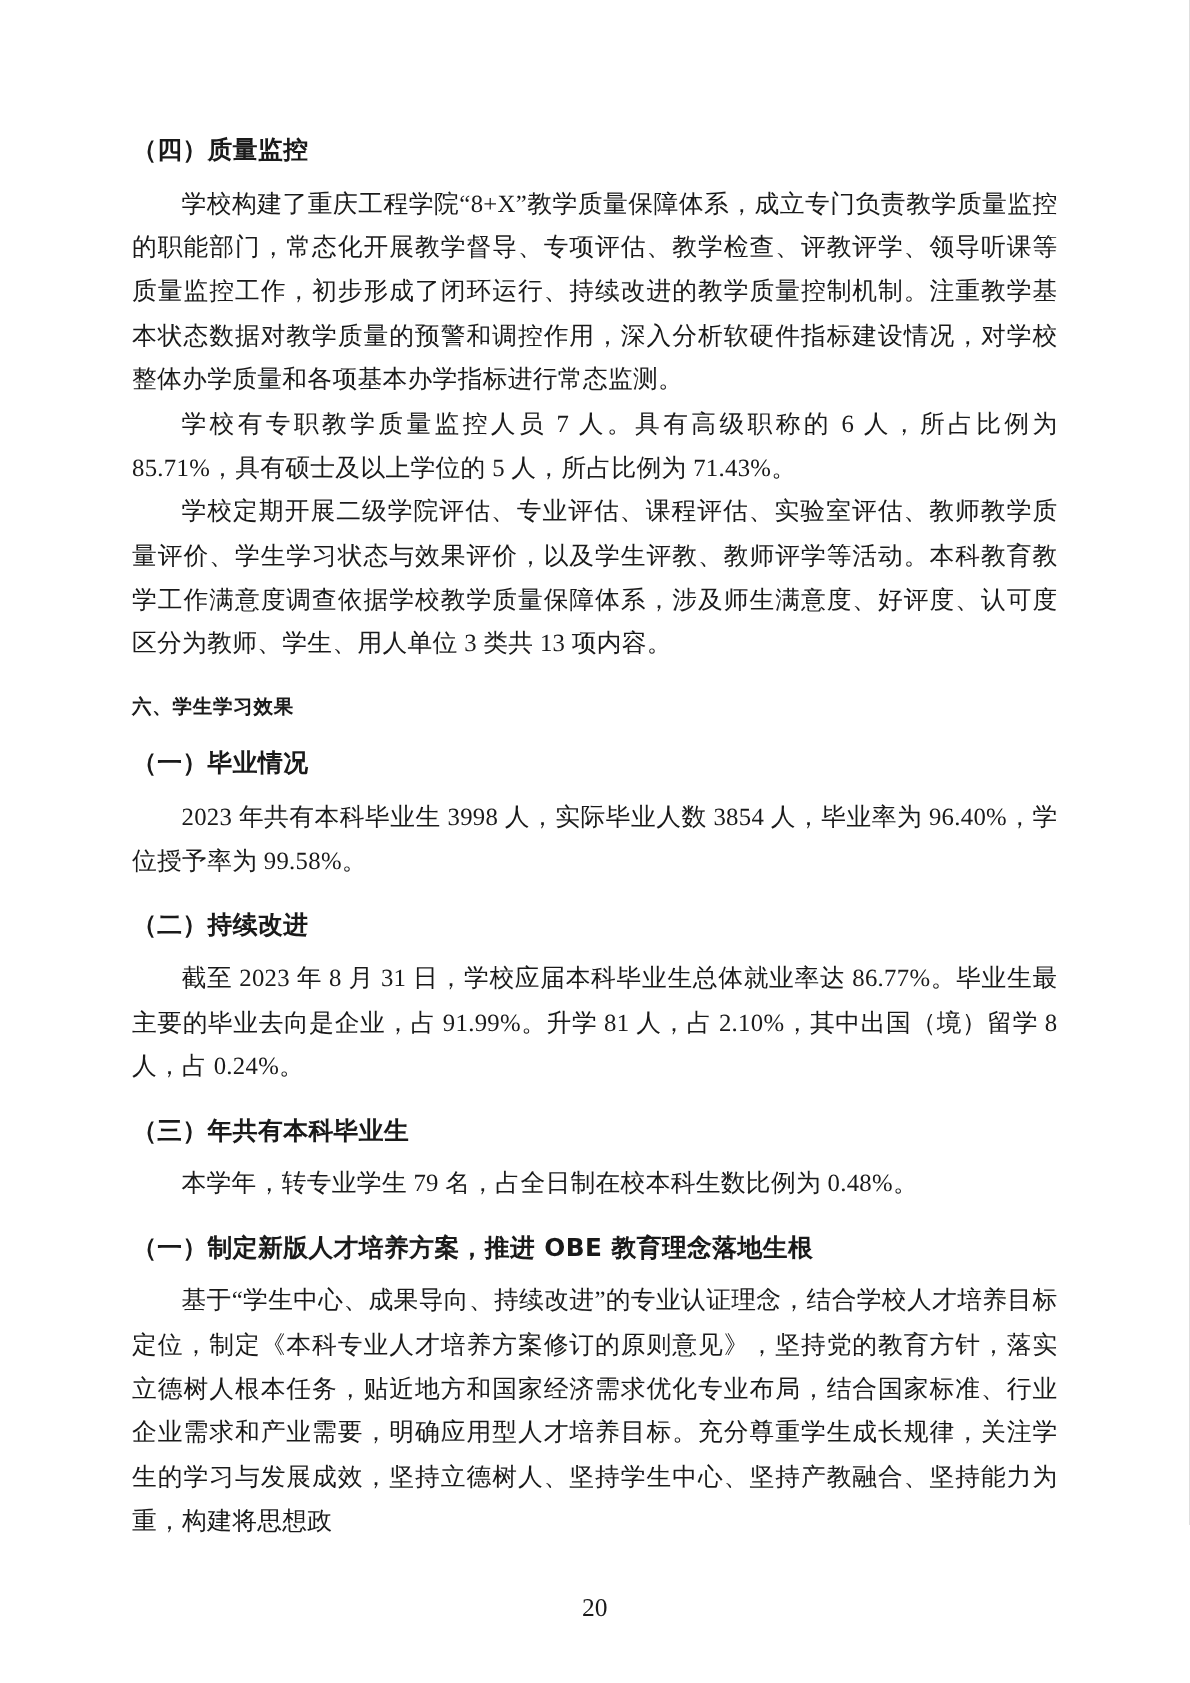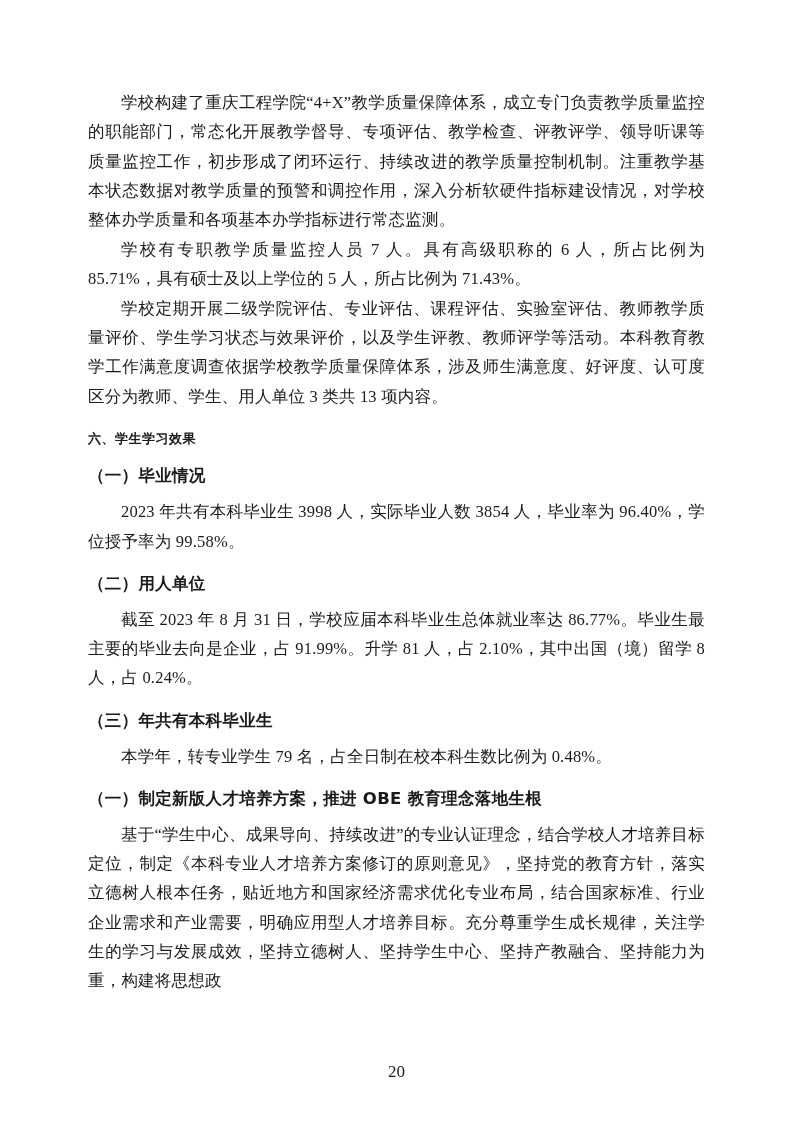--- a/index.html
+++ b/index.html
@@ -60,30 +60,31 @@
     font-family: "Liberation Serif", "DejaVu Serif", serif;
     color: #1a1a1a;
   }
 </style>
 </head>
 <body>
 
 <div class="page">
   <div class="content">
 
-    <p class="para">学校构建了重庆工程学院“4+X”教学质量保障体系，成立专门负责教学质量监控的职能部门，常态化开展教学督导、专项评估、教学检查、评教评学、领导听课等质量监控工作，初步形成了闭环运行、持续改进的教学质量控制机制。注重教学基本状态数据对教学质量的预警和调控作用，深入分析软硬件指标建设情况，对学校整体办学质量和各项基本办学指标进行常态监测。</p>
+    <h3 class="sub-heading first">（四）质量监控</h3>
+    <p class="para">学校构建了重庆工程学院“8+X”教学质量保障体系，成立专门负责教学质量监控的职能部门，常态化开展教学督导、专项评估、教学检查、评教评学、领导听课等质量监控工作，初步形成了闭环运行、持续改进的教学质量控制机制。注重教学基本状态数据对教学质量的预警和调控作用，深入分析软硬件指标建设情况，对学校整体办学质量和各项基本办学指标进行常态监测。</p>
     <p class="para">学校有专职教学质量监控人员 7 人。具有高级职称的 6 人，所占比例为 85.71%，具有硕士及以上学位的 5 人，所占比例为 71.43%。</p>
     <p class="para">学校定期开展二级学院评估、专业评估、课程评估、实验室评估、教师教学质量评价、学生学习状态与效果评价，以及学生评教、教师评学等活动。本科教育教学工作满意度调查依据学校教学质量保障体系，涉及师生满意度、好评度、认可度区分为教师、学生、用人单位 3 类共 13 项内容。</p>
 
     <h2 class="section-heading">六、学生学习效果</h2>
 
     <h3 class="sub-heading">（一）毕业情况</h3>
     <p class="para">2023 年共有本科毕业生 3998 人，实际毕业人数 3854 人，毕业率为 96.40%，学位授予率为 99.58%。</p>
 
-    <h3 class="sub-heading">（二）用人单位</h3>
+    <h3 class="sub-heading">（二）持续改进</h3>
     <p class="para">截至 2023 年 8 月 31 日，学校应届本科毕业生总体就业率达 86.77%。毕业生最主要的毕业去向是企业，占 91.99%。升学 81 人，占 2.10%，其中出国（境）留学 8 人，占 0.24%。</p>
 
     <h3 class="sub-heading">（三）年共有本科毕业生</h3>
     <p class="para">本学年，转专业学生 79 名，占全日制在校本科生数比例为 0.48%。</p>
 
 
     <h3 class="sub-heading">（一）制定新版人才培养方案，推进 OBE 教育理念落地生根</h3>
     <p class="para">基于“学生中心、成果导向、持续改进”的专业认证理念，结合学校人才培养目标定位，制定《本科专业人才培养方案修订的原则意见》，坚持党的教育方针，落实立德树人根本任务，贴近地方和国家经济需求优化专业布局，结合国家标准、行业企业需求和产业需要，明确应用型人才培养目标。充分尊重学生成长规律，关注学生的学习与发展成效，坚持立德树人、坚持学生中心、坚持产教融合、坚持能力为重，构建将思想政</p>
 
   </div>

